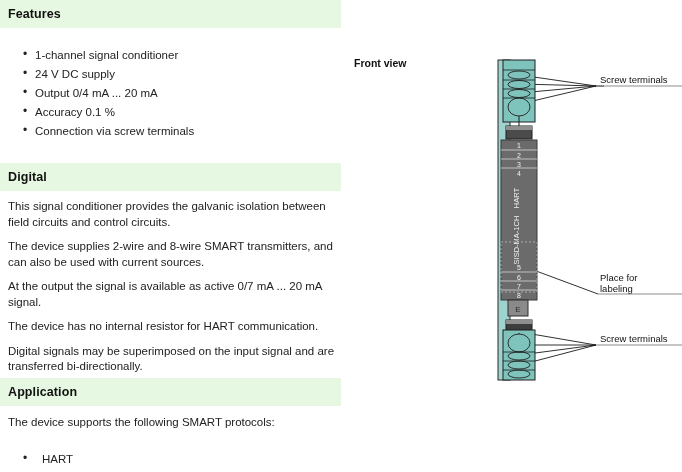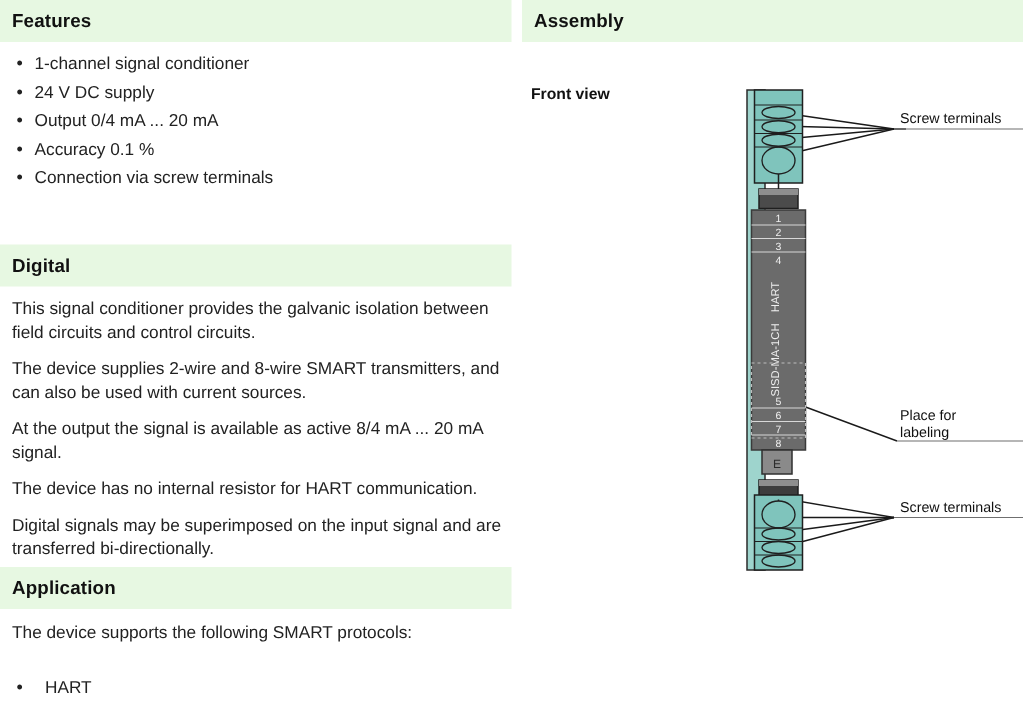--- a/index.html
+++ b/index.html
@@ -25,21 +25,21 @@
     box-sizing:border-box;
   }
   .sec-bar .sec-title{
     font-size:12.5px;font-weight:bold;color:#111;
     padding-left:8px;letter-spacing:.1px;
   }
   .bar-left{width:341px;}
   .bar-right{width:334px;}
   .pad{padding:0 10px 0 8px;}
 
-  ul.bullets{margin:0;padding:0;list-style:none;}
+  ul.bullets{margin:12px;padding:0;list-style:none;}
   ul.bullets li{
     position:relative;
     padding-left:15px;
     margin:0 0 4px 0;
     font-size:11.5px;line-height:15px;color:#222;
   }
   ul.bullets li:before{
     content:"\2022";
     position:absolute;left:3px;top:-1px;
     font-size:12px;color:#222;
@@ -80,43 +80,40 @@
       </ul>
     </div>
 
     <div class="sec-bar bar-left" style="position:absolute;left:0;top:163px;">
       <span class="sec-title">Digital</span>
     </div>
 
     <div class="pad" style="position:absolute;left:0;top:199px;width:341px;">
       <p class="para">This signal conditioner provides the galvanic isolation between field circuits and control circuits.</p>
       <p class="para">The device supplies 2-wire and 8-wire SMART transmitters, and can also be used with current sources.</p>
-      <p class="para">At the output the signal is available as active 8/4 mA ... 20 mA signal.</p>
+      <p class="para">At the output the signal is available as active 0/7 mA ... 20 mA signal.</p>
       <p class="para">The device has no internal resistor for HART communication.</p>
       <p class="para">Digital signals may be superimposed on the input signal and are transferred bi-directionally.</p>
       <p class="para">The device can be powered via terminals or Power Bus.</p>
     </div>
 
     <div class="sec-bar bar-left" style="position:absolute;left:0;top:378px;">
       <span class="sec-title">Application</span>
     </div>
 
     <div class="pad" style="position:absolute;left:0;top:415px;width:341px;">
       <p class="para" style="margin-bottom:21px;">The device supports the following SMART protocols:</p>
       <ul class="bullets">
         <li style="padding-left:22px;">HART</li>
       </ul>
     </div>
   </div>
 
   <div class="col-right">
 
-    <div class="sec-bar bar-right" style="position:absolute;left:0;top:0;">
-      <span class="sec-title">Assembly</span>
-    </div>
 
     <span class="front-view-label">Front view</span>
 
     <svg class="drawing" viewBox="0 0 334 472" width="334" height="472">
 
       <g stroke="#1a1a1a" stroke-width="0.9" fill="none">
         <line x1="172" y1="75" x2="248" y2="86"></line>
         <line x1="172" y1="84" x2="248" y2="86"></line>
         <line x1="172" y1="93" x2="248" y2="86"></line>
         <line x1="172" y1="104" x2="248" y2="86"></line>

